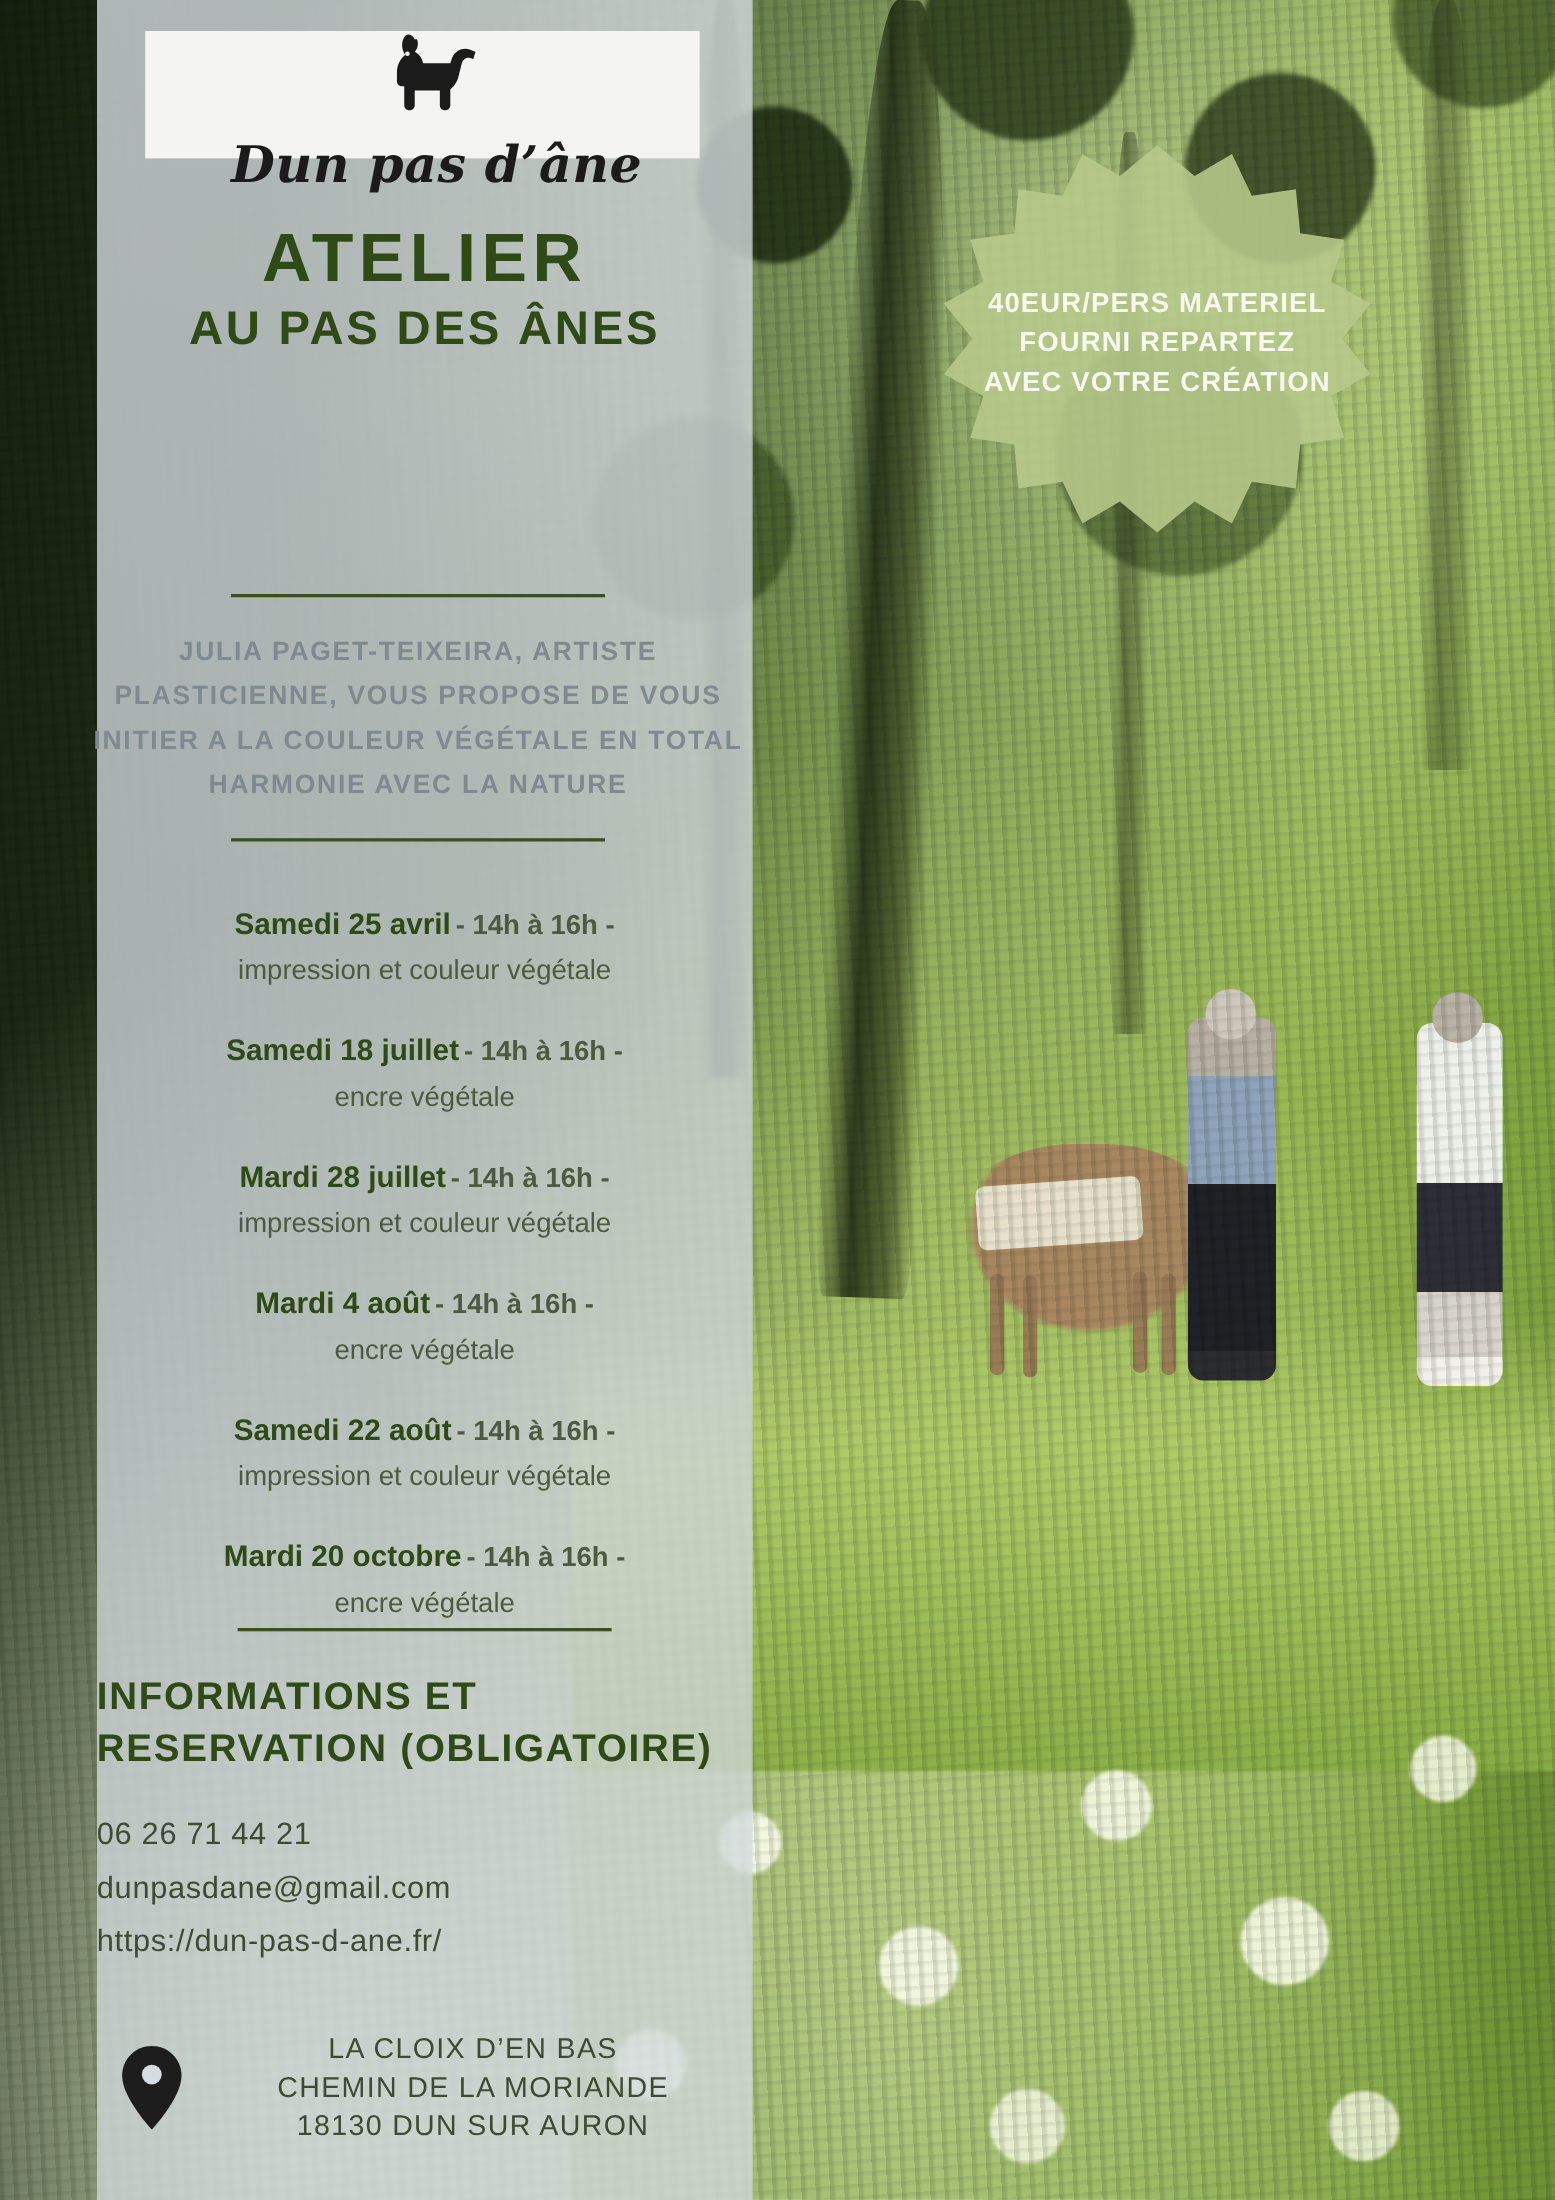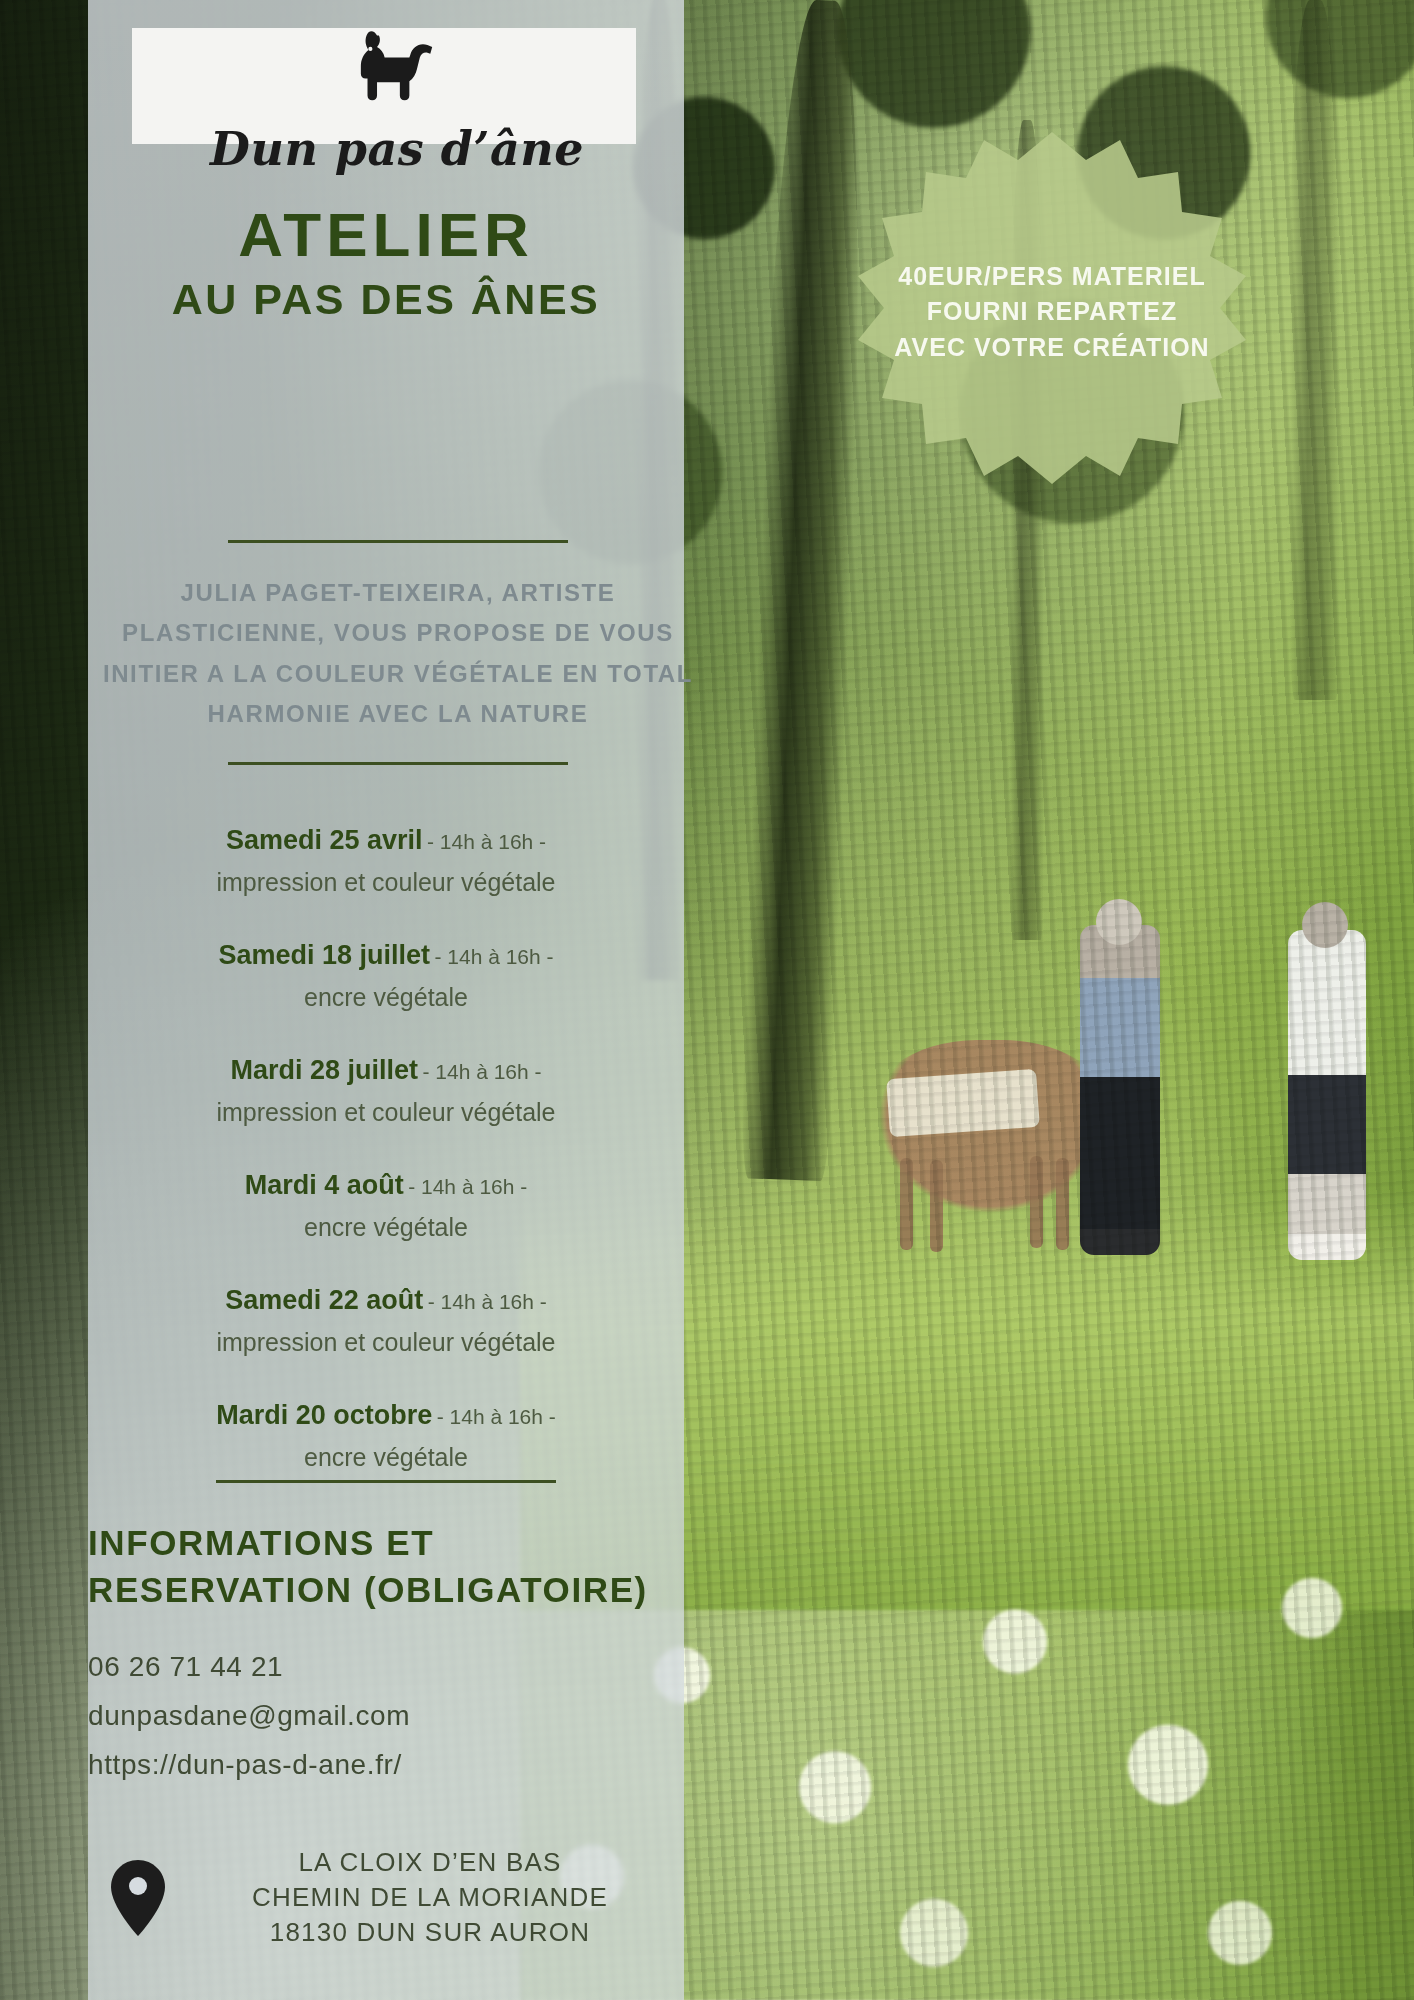--- a/index.html
+++ b/index.html
@@ -122,31 +122,31 @@
     color: #2f4a16; line-height: 1.12;
   }
   .t-line3 {
     margin-top: 6px;
     font-weight: 700; font-size: 43px; letter-spacing: 2.5px; color: #2f4a16;
   }
 
   .rule { height: 3px; background: #3c4f21; margin: 0 auto; }
 
   .intro {
-    position: absolute; left: 100px; top: 540px; width: 596px; text-align: center;
+    position: absolute; left: 82px; top: 540px; width: 596px; text-align: center;
     color: #7e8a8f; font-weight: 700; font-size: 24px; letter-spacing: 1.6px; line-height: 1.68;
   }
   .intro .rule.top { width: 340px; margin-bottom: 30px; }
   .intro .rule.bot { width: 340px; margin-top: 28px; }
 
   
   .dates { position: absolute; left: 88px; top: 820px; width: 596px; text-align: center; }
   .date-item { margin-bottom: 34px; line-height: 1.5; }
   .d-strong { font-weight: 700; font-size: 27px; color: #2f4a16; }
-  .d-rest { font-weight: 400; font-size: 21px; color: #4d5a41; }
+  .d-rest { font-weight: 700; font-size: 25px; color: #4d5a41; }
   .d-sub { display: block; font-size: 25px; color: #4d5a41; margin-top: 3px; }
 
   
   .info { position: absolute; left: 88px; top: 1480px; width: 596px; text-align: left; }
   .info .rule.top { width: 340px; margin-bottom: 36px; }
   .info-h {
     font-weight: 700; font-size: 35px; color: #2f4a16; letter-spacing: 1.6px; line-height: 1.35;
   }
   .contact { margin-top: 28px; color: #3f4a34; font-size: 28px; line-height: 1.75; letter-spacing: .6px; }
 

